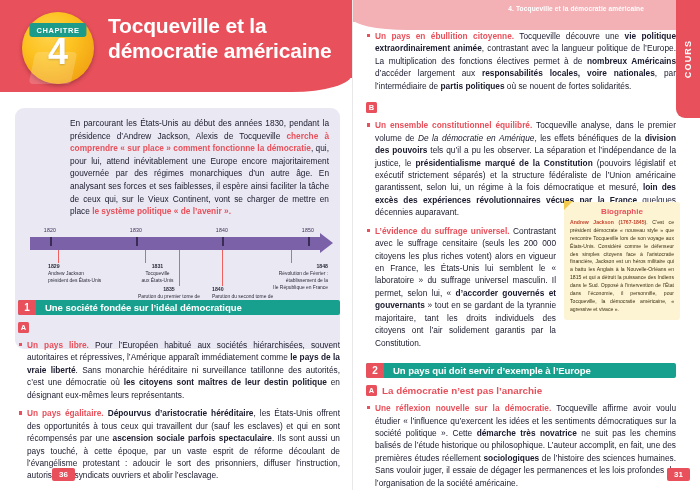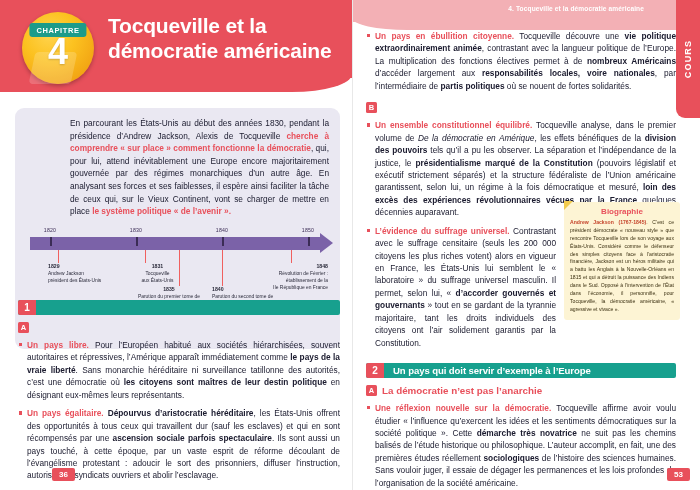--- a/index.html
+++ b/index.html
@@ -259,20 +259,21 @@
           <span>Révolution de Février :</span><br>
           <span>établissement de la</span><br>
           <span>IIe République en France</span>
         </div>
       </div>
     </div>
 
     <div class="col-l">
       <div class="sec-head">
         <div class="sec-num">1</div>
+        <div class="sec-title">Une société fondée sur l’idéal démocratique</div>
       </div>
 
       <div class="sub-head">
         <div class="sub-letter">A</div>
       </div>
 
       <p class="bullet-p">
         <span class="lead">Un pays libre.</span><span> Pour l’Européen habitué aux sociétés hiérarchisées, souvent autoritaires et répressives, l’Amérique apparaît immédiatement comme </span><b>le pays de la vraie liberté</b><span>. Sans monarchie héréditaire ni surveillance tatillonne des autorités, c’est une démocratie où </span><b>les citoyens sont maîtres de leur destin politique</b><span> en désignant eux-mêmes leurs représentants.</span>
       </p>
 
@@ -329,15 +330,15 @@
     </div>
 
     <div class="bio-box">
       <div class="bio-flag"></div>
       <div class="bio-title">Biographie</div>
       <div class="bio-text">
         <b>Andrew Jackson (1767-1845)</b><span>. C’est ce président démocrate « nouveau style » que rencontre Tocqueville lors de son voyage aux États-Unis. Considéré comme le défenseur des simples citoyens face à l’aristocratie financière, Jackson est un héros militaire qui a battu les Anglais à la Nouvelle-Orléans en 1815 et qui a détruit la puissance des Indiens dans le Sud. Opposé à l’intervention de l’État dans l’économie, il personnifie, pour Tocqueville, la démocratie américaine, « agressive et vivace ».</span>
       </div>
     </div>
 
-    <div class="folio folio-right">53</div>
+    <div class="folio folio-right">31</div>
   </div>
 </div>
 
 </body></html>

